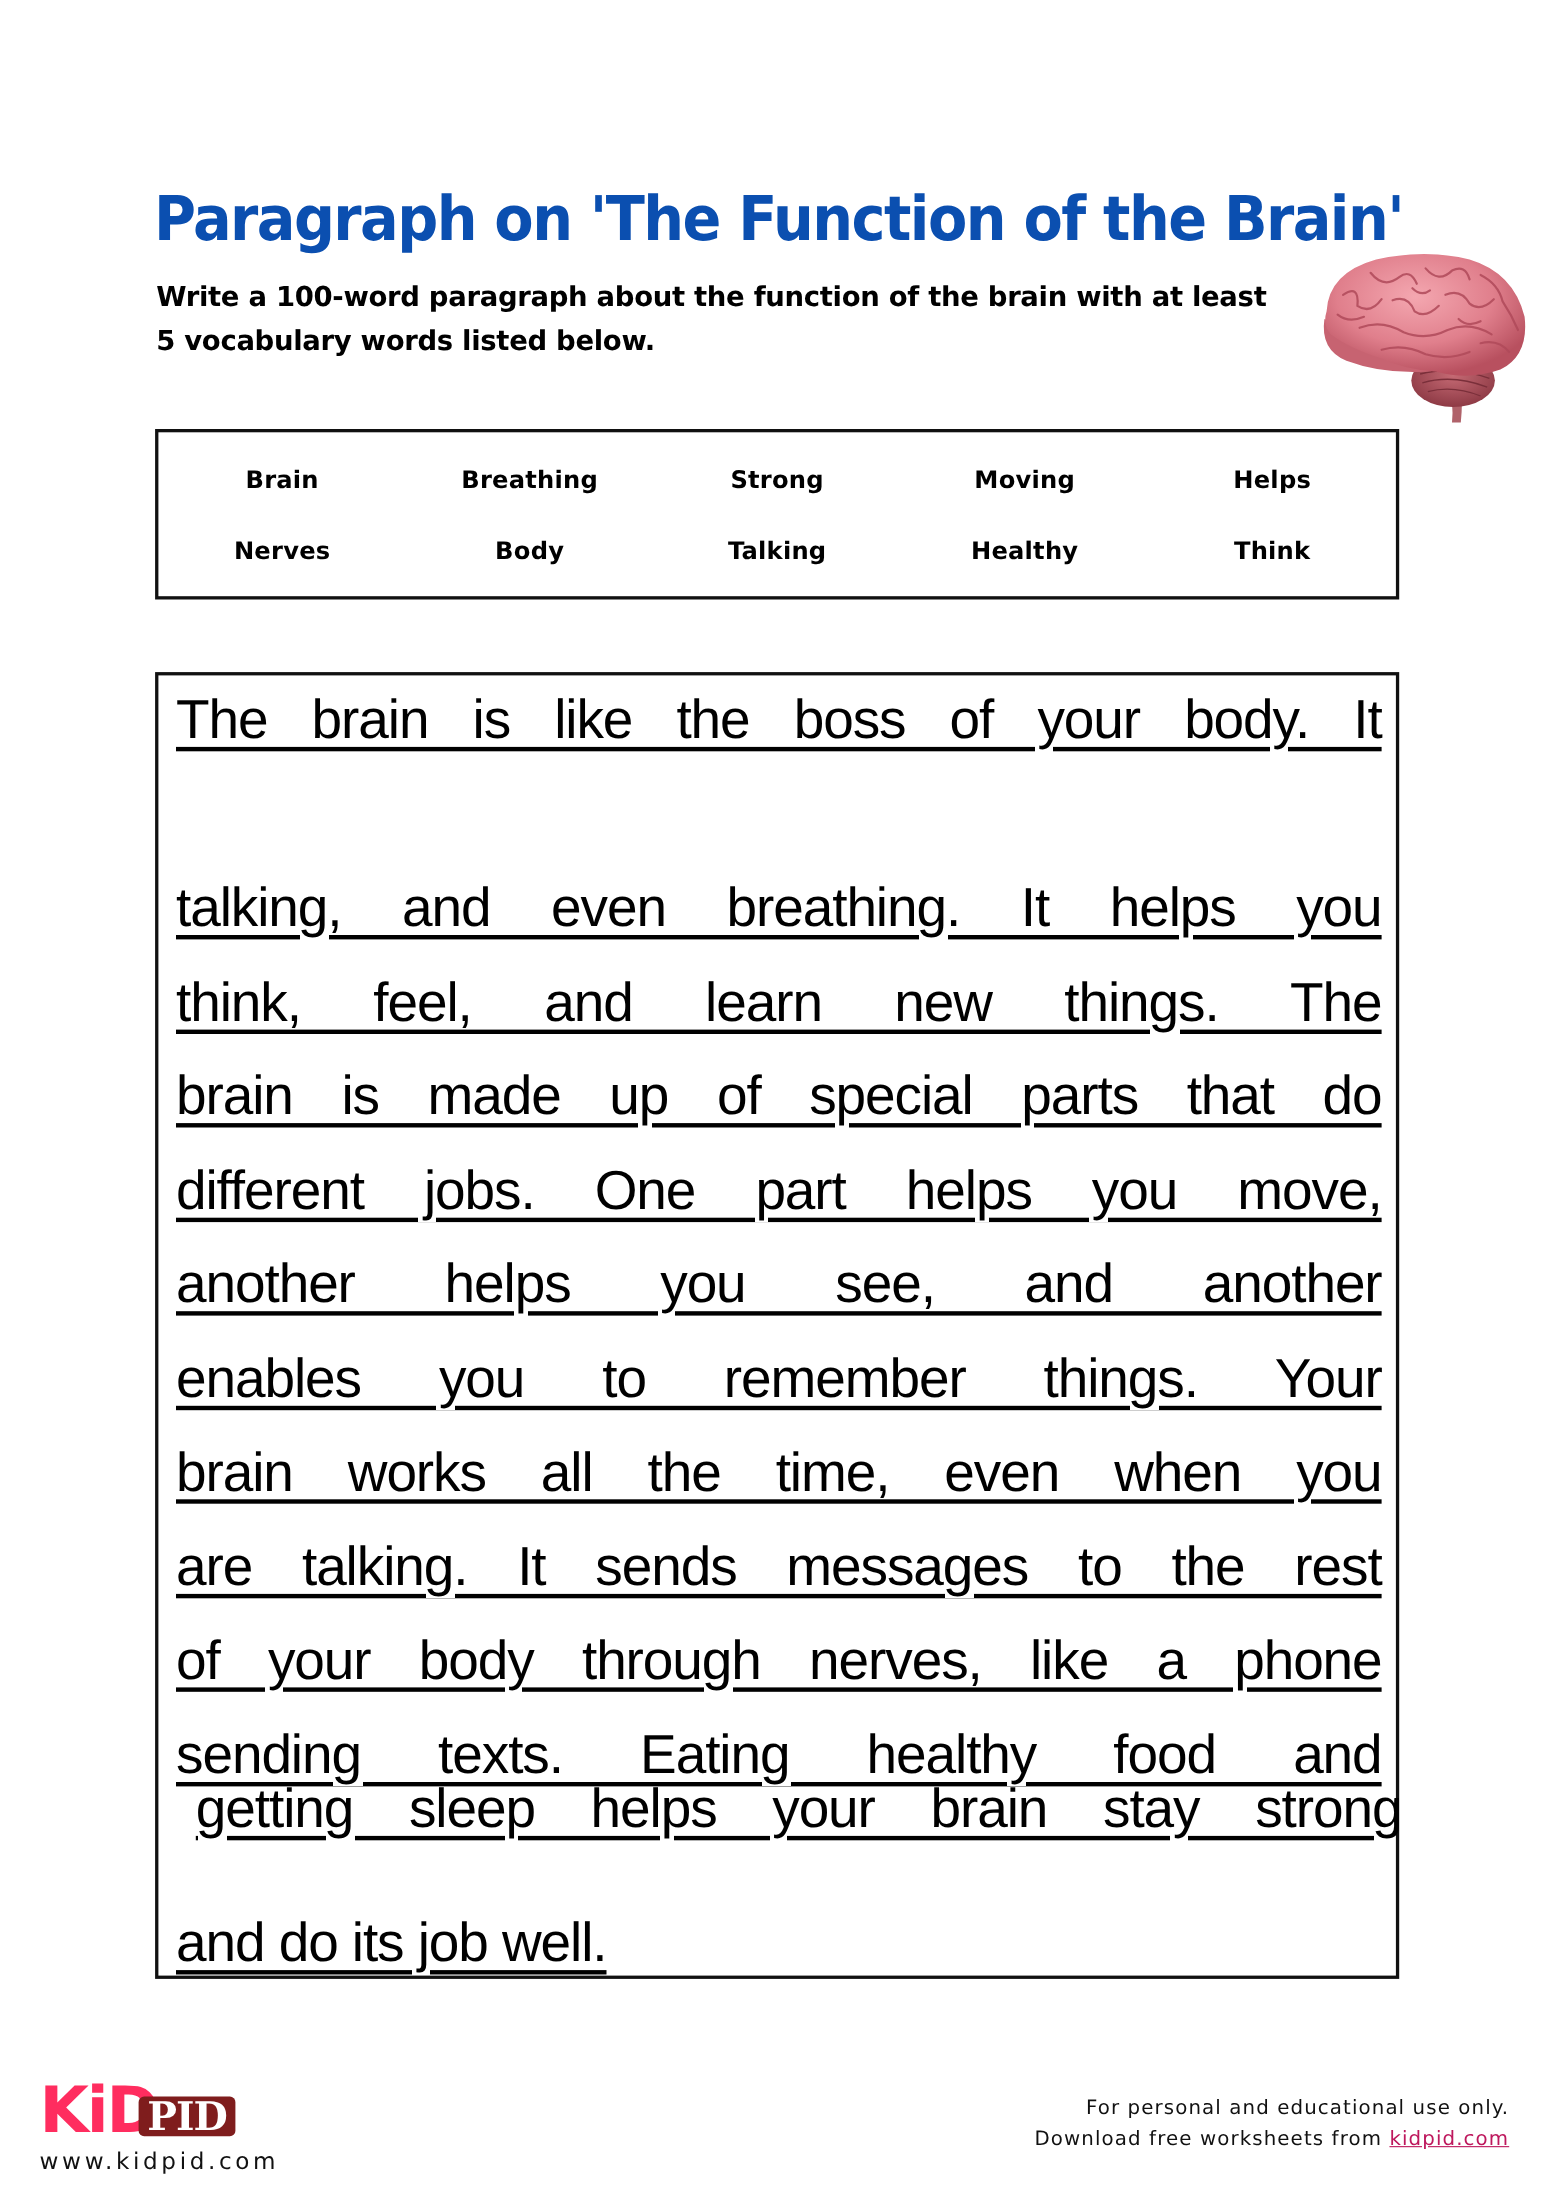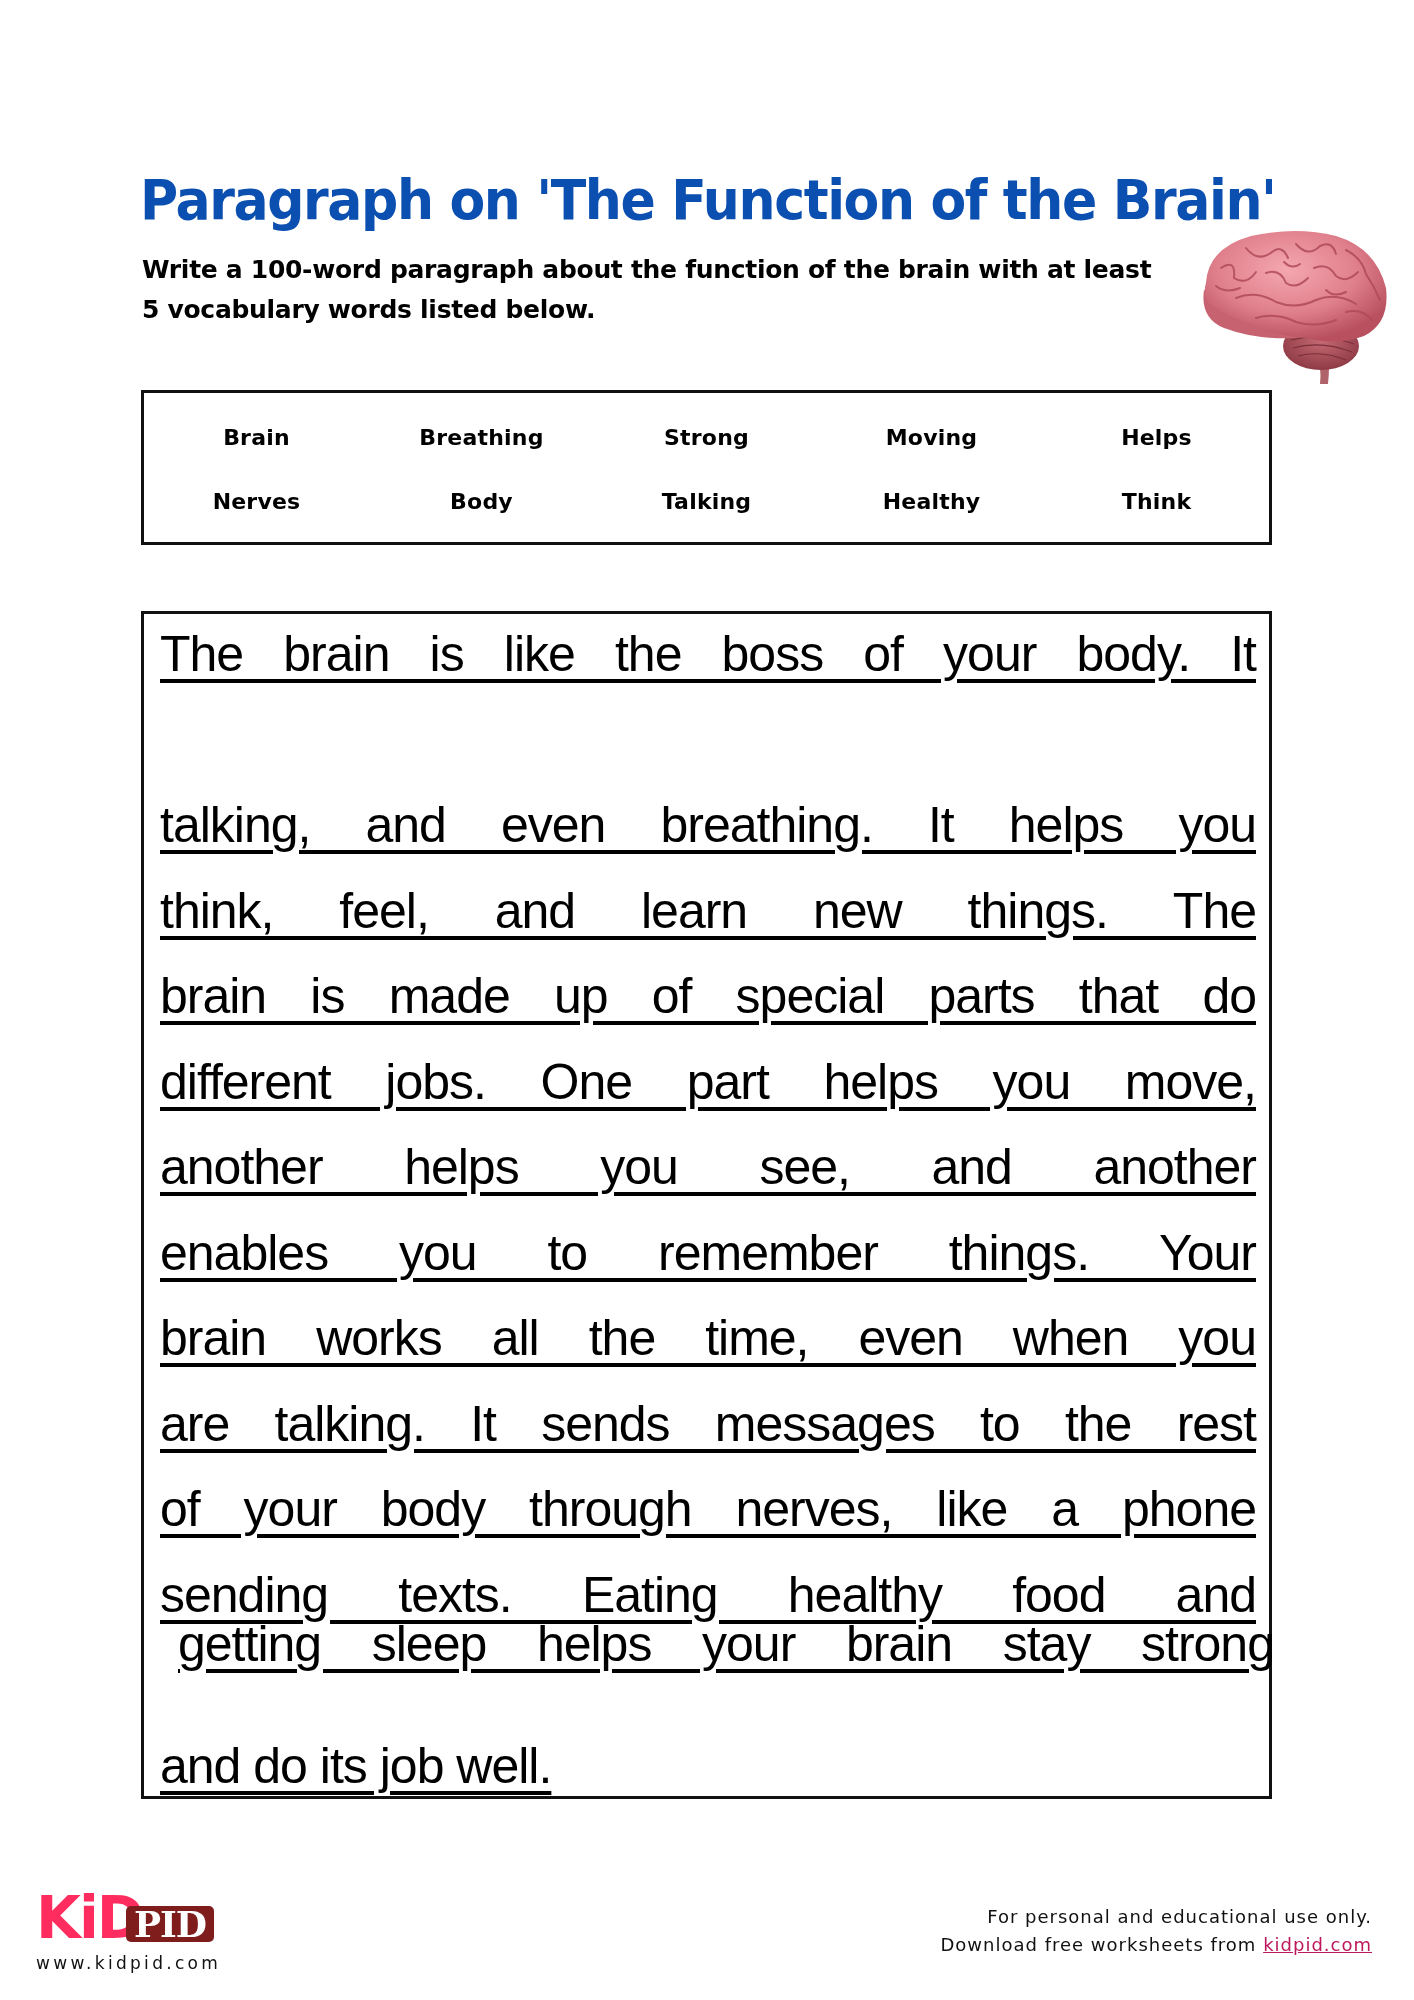--- a/index.html
+++ b/index.html
@@ -13,21 +13,21 @@
   .vocab-grid { position:absolute; left:0; right:0; top:0; bottom:0; display:grid; grid-template-columns:repeat(5, 1fr); grid-template-rows:64px 64px; padding-top:13px; }
   .vocab-word { text-align:center; font-size:22px; font-weight:bold; line-height:64px; letter-spacing:0.2px; }
   #para-box { left:141px; top:611px; width:1131px; height:1188px; box-sizing:border-box; border:3px solid #111; }
   .para-line { position:absolute; left:16px; width:1096px; height:85px; font-family:Liberation Sans, sans-serif; font-size:50px; line-height:60px; text-align:justify; text-align-last:justify; white-space:nowrap; letter-spacing:-1px; }
   .para-line span.txt { display:block; text-align:justify; text-align-last:justify; white-space:normal; text-decoration:underline; text-decoration-thickness:4px; text-underline-offset:8px; font-weight:normal; }
   .para-line.last span.txt { text-align:left; text-align-last:left; }
   #logo { left:36px; top:1890px; width:185px; height:85px; }
   .kid { position:absolute; left:0; top:0; font-size:58px; font-weight:bold; color:#ff2d5f; line-height:56px; letter-spacing:-2px; font-family:"DejaVu Sans", sans-serif; }
   .pid-box { position:absolute; left:90px; top:16px; width:88px; height:36px; background:#7f1d1d; border-radius:5px; }
   .pid { position:absolute; left:0; right:0; top:0; text-align:center; font-family:"DejaVu Serif", serif; font-weight:bold; color:#fff; font-size:36px; line-height:36px; letter-spacing:-1px; }
-  .logo-url { position:absolute; left:0; top:63px; font-size:17px; letter-spacing:3.3px; color:#111; font-family:"DejaVu Sans", sans-serif; white-space:nowrap; }
+  .logo-url { position:absolute; left:0; top:63px; font-size:21px; letter-spacing:3.3px; color:#111; font-family:"DejaVu Sans", sans-serif; white-space:nowrap; }
   #footer-note { right:42px; top:1903px; text-align:right; font-size:18px; line-height:28px; color:#111; letter-spacing:1px; font-family:"DejaVu Sans", sans-serif; }
   #footer-note a { color:#be185d; text-decoration:underline; }
 </style>
 </head>
 <body>
 
 <h1 id="title" class="abs" style="margin:0;">Paragraph on 'The Function of the Brain'</h1>
 
 <div id="subtitle" class="abs">
   <div>Write a 100-word paragraph about the function of the brain with at least</div>

